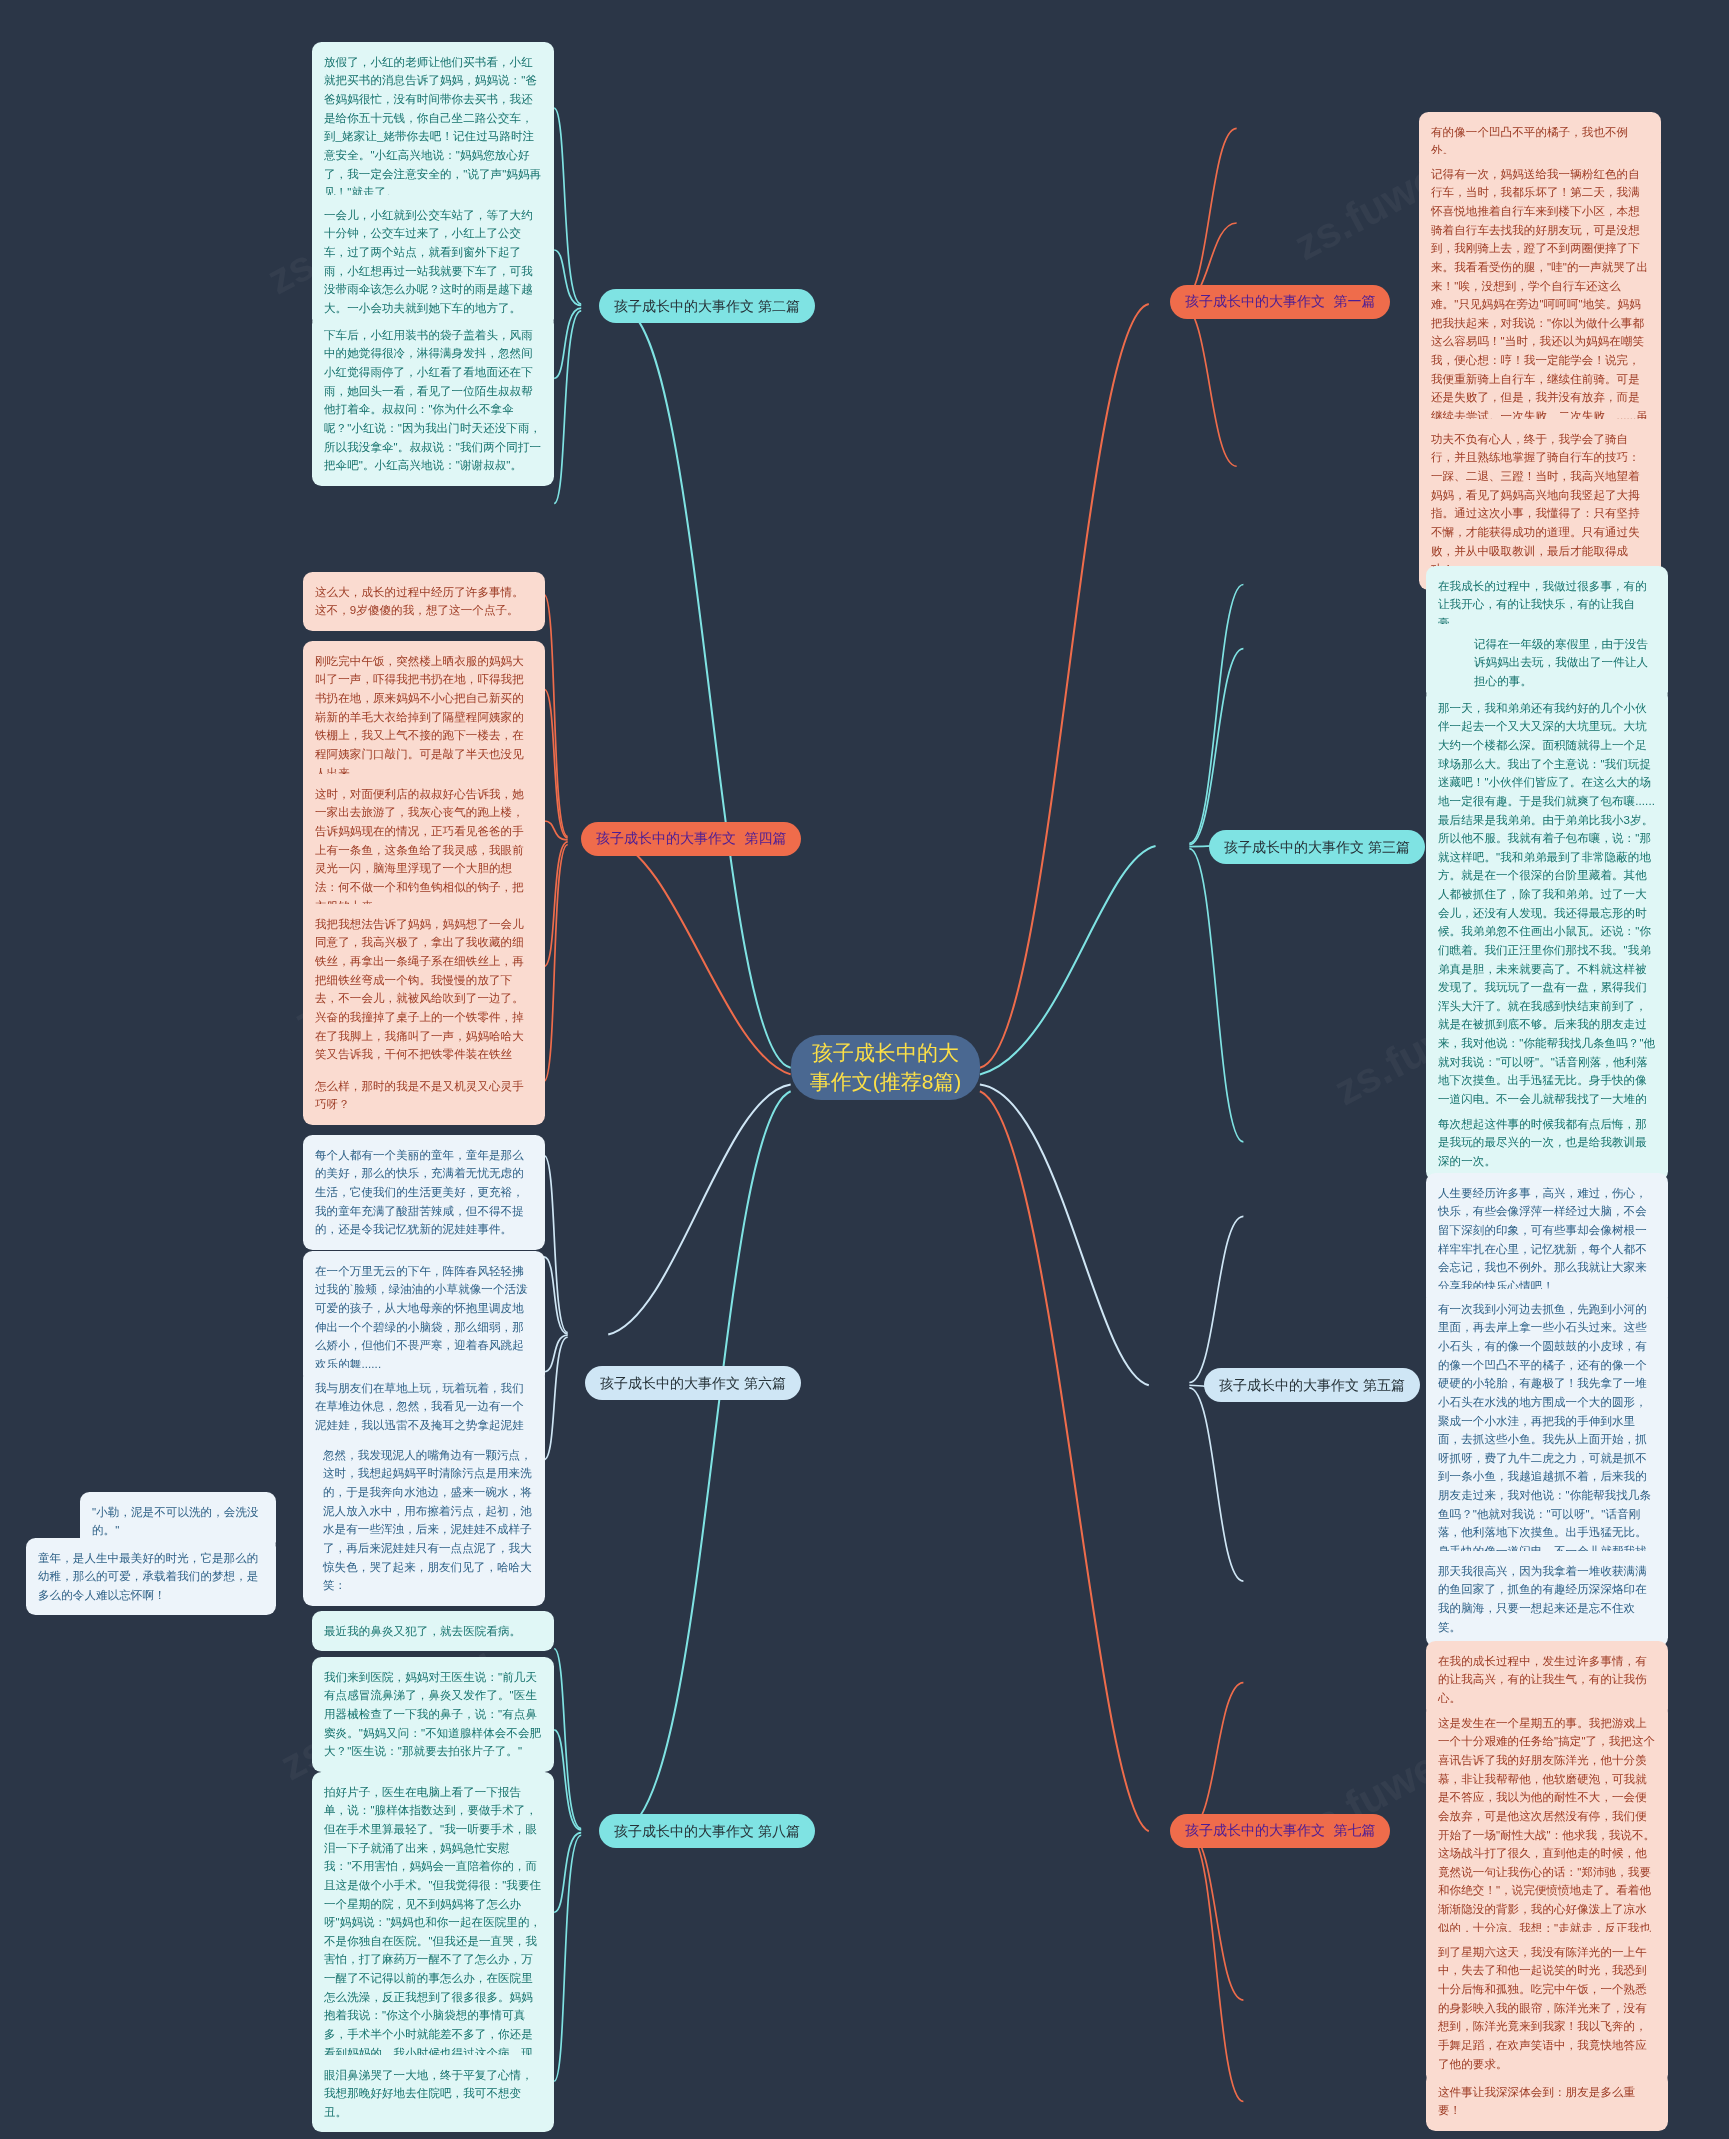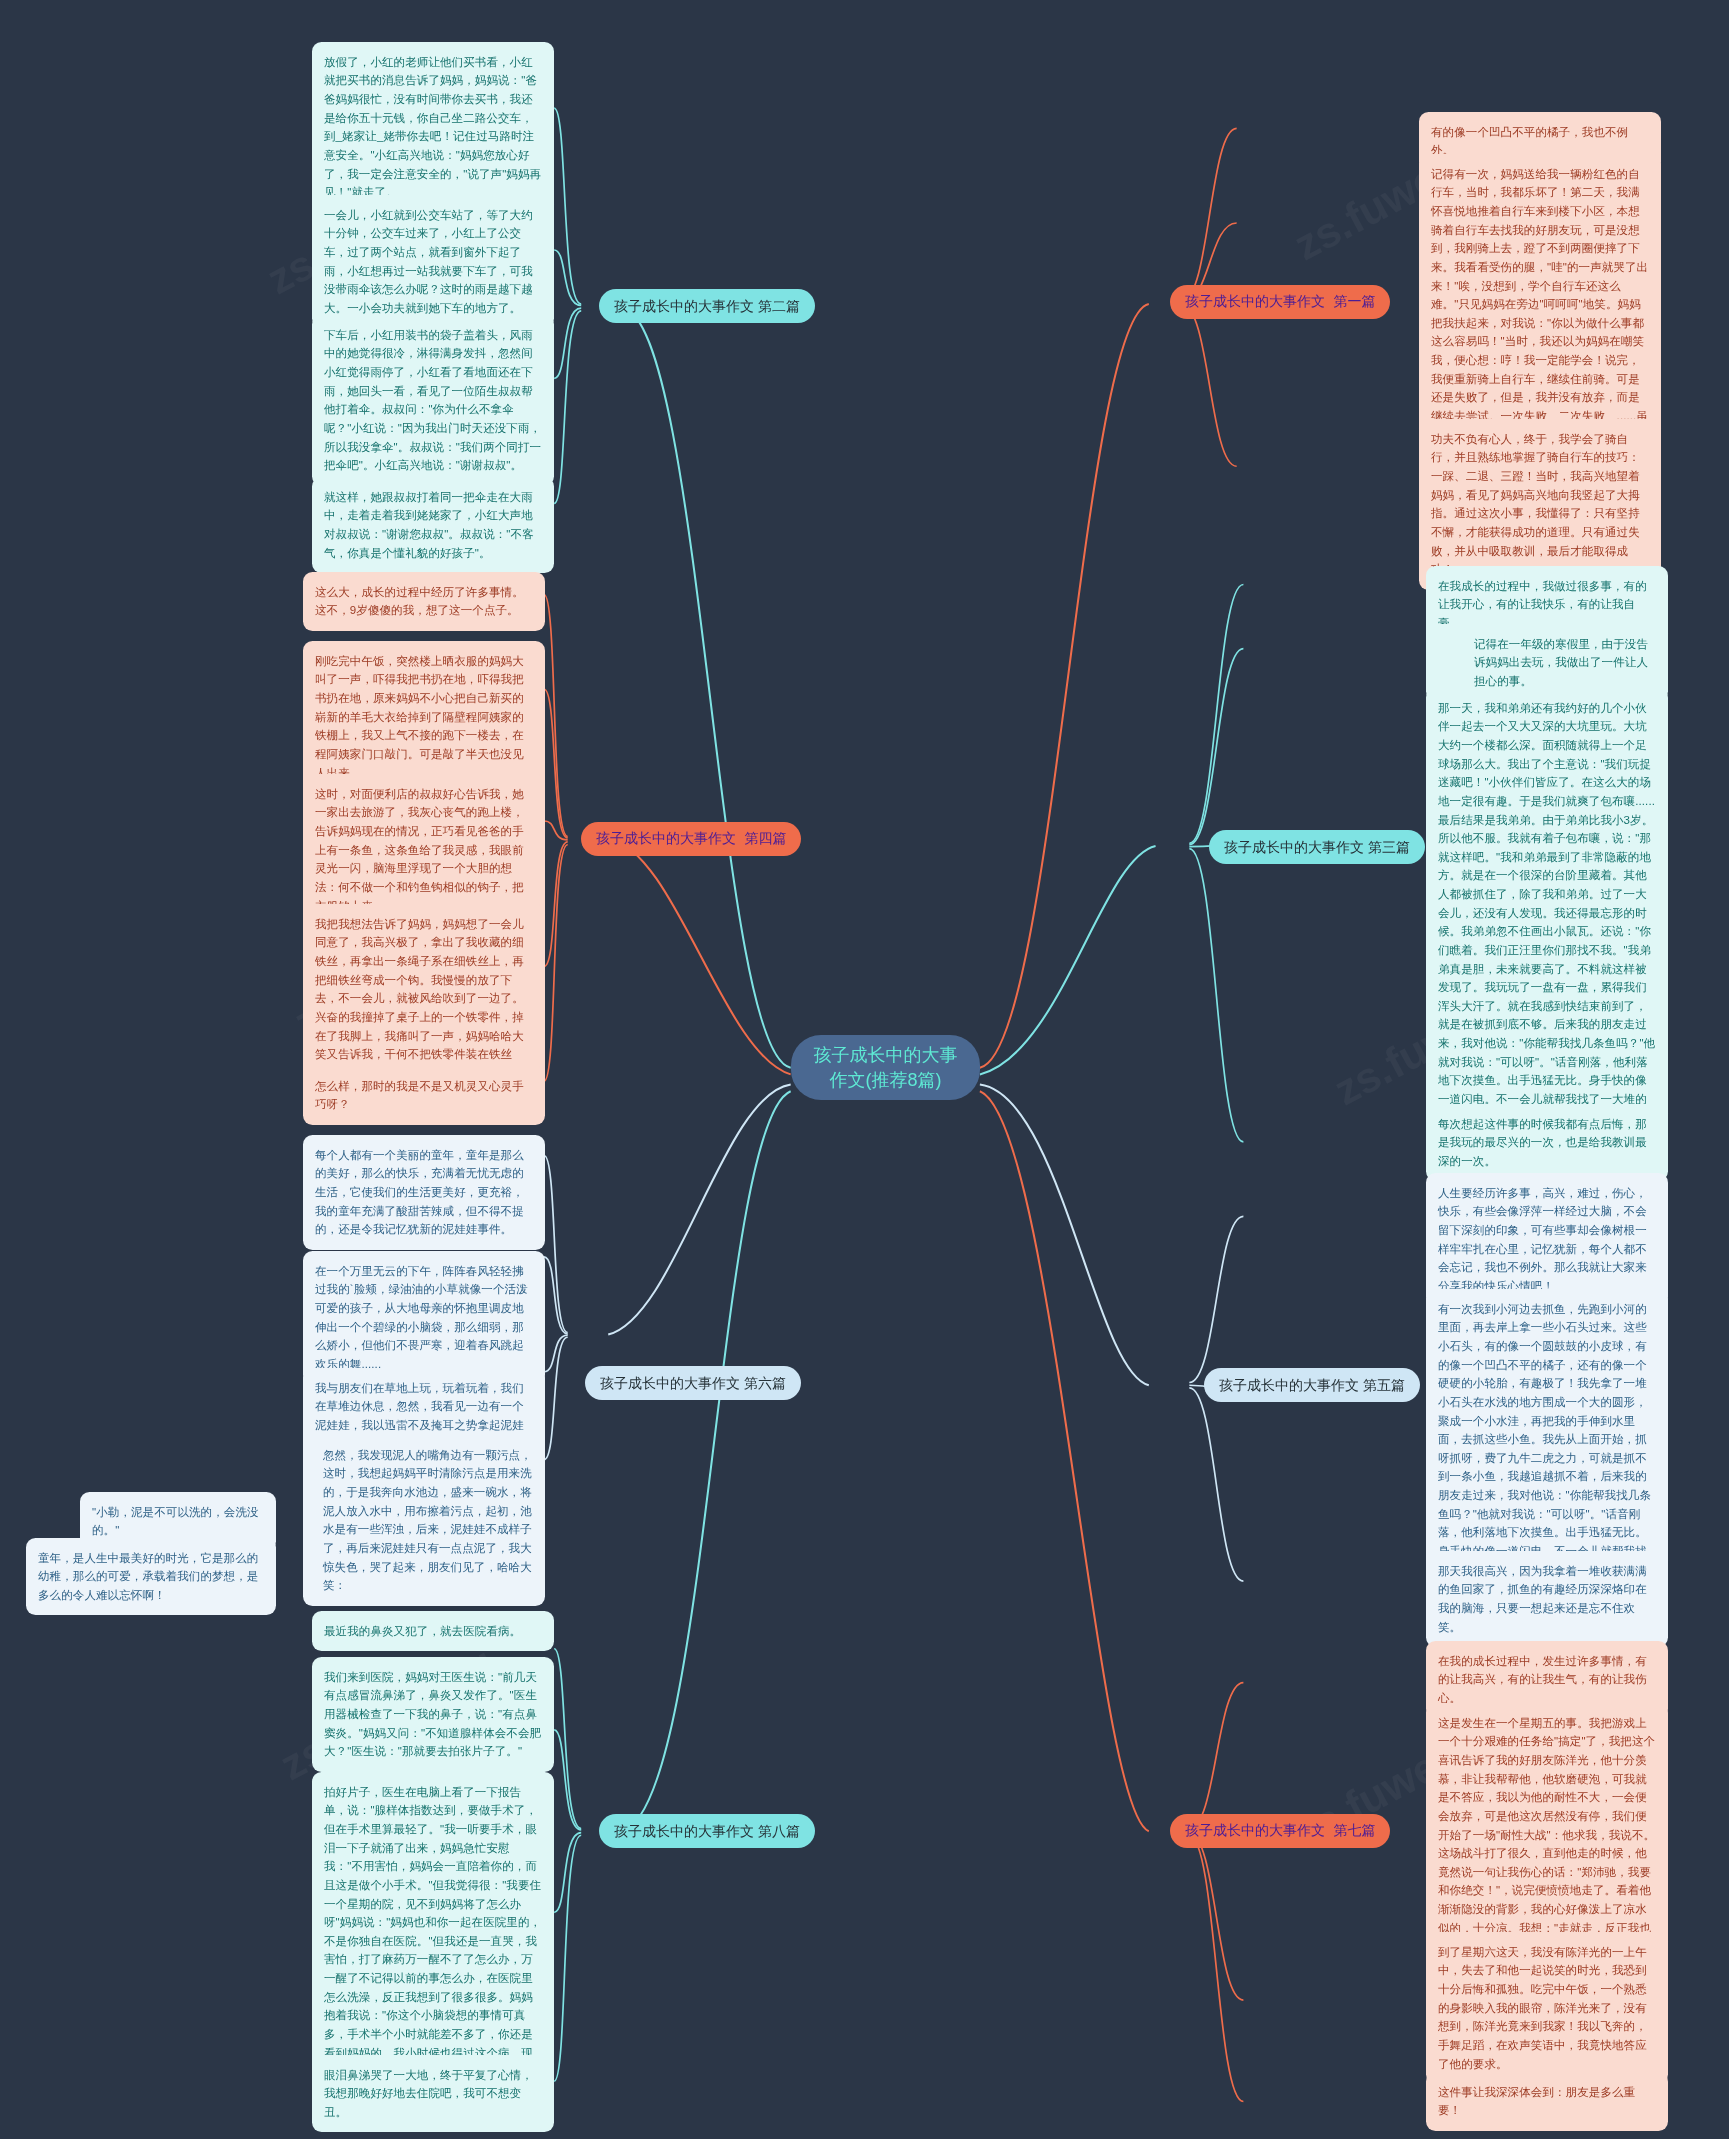--- a/index.html
+++ b/index.html
@@ -28,23 +28,23 @@
     font-size: 11.5px;
     letter-spacing: 0.1px;
     word-break: break-all;
     z-index: 3;
   }
   
   .root {
     position: absolute;
     z-index: 6;
     background: #4a6891;
-    color: #5eead4;
+    color: #fde047;
     border-radius: 30px;
-    font-size: 18px;
+    font-size: 21px;
     line-height: 1.35;
     text-align: center;
     padding: 13.5px 17.6px;
     display: flex;
     align-items: center;
     justify-content: center;
   }
   
   .branch {
     position: absolute;
@@ -170,21 +170,20 @@
   <div class="branch cy" style="left:599px; top:1814px;">
     <span>孩子成长中的大事作文 第八篇</span>
   </div>
   <div class="branch or" style="left:1170px; top:1814px;">
     <span>孩子成长中的大事作文 第七篇</span>
   </div>
 
   <div class="node leaf cy" style="left:312px; top:42px;  width:242px;"><span>放假了，小红的老师让他们买书看，小红就把买书的消息告诉了妈妈，妈妈说："爸爸妈妈很忙，没有时间带你去买书，我还是给你五十元钱，你自己坐二路公交车，到_姥家让_姥带你去吧！记住过马路时注意安全。"小红高兴地说："妈妈您放心好了，我一定会注意安全的，"说了声"妈妈再见！"就走了。</span></div>
   <div class="node leaf cy" style="left:312px; top:195px; width:242px;"><span>一会儿，小红就到公交车站了，等了大约十分钟，公交车过来了，小红上了公交车，过了两个站点，就看到窗外下起了雨，小红想再过一站我就要下车了，可我没带雨伞该怎么办呢？这时的雨是越下越大。一小会功夫就到她下车的地方了。</span></div>
   <div class="node leaf cy" style="left:312px; top:315px; width:242px;"><span>下车后，小红用装书的袋子盖着头，风雨中的她觉得很冷，淋得满身发抖，忽然间小红觉得雨停了，小红看了看地面还在下雨，她回头一看，看见了一位陌生叔叔帮他打着伞。叔叔问："你为什么不拿伞呢？"小红说："因为我出门时天还没下雨，所以我没拿伞"。叔叔说："我们两个同打一把伞吧"。小红高兴地说："谢谢叔叔"。</span></div>
-  <div class="node leaf cy" style="left:312px; top:477px; width:242px;"><span>就这样，她跟叔叔打着同一把伞走在大雨中，走着走着我到姥姥家了，小红大声地对叔叔说："谢谢您叔叔"。叔叔说："不客气，你真是个懂礼貌的好孩子"。</span></div>
 
   <div class="node leaf or" style="left:303px; top:572px;  width:242px;"><span>这么大，成长的过程中经历了许多事情。这不，9岁傻傻的我，想了这一个点子。</span></div>
   <div class="node leaf or" style="left:303px; top:641px;  width:242px;"><span>刚吃完中午饭，突然楼上晒衣服的妈妈大叫了一声，吓得我把书扔在地，吓得我把书扔在地，原来妈妈不小心把自己新买的崭新的羊毛大衣给掉到了隔壁程阿姨家的铁棚上，我又上气不接的跑下一楼去，在程阿姨家门口敲门。可是敲了半天也没见人出来。</span></div>
   <div class="node leaf or" style="left:303px; top:774px; width:242px;"><span>这时，对面便利店的叔叔好心告诉我，她一家出去旅游了，我灰心丧气的跑上楼，告诉妈妈现在的情况，正巧看见爸爸的手上有一条鱼，这条鱼给了我灵感，我眼前灵光一闪，脑海里浮现了一个大胆的想法：何不做一个和钓鱼钩相似的钩子，把衣服钓上来。</span></div>
   <div class="node leaf or" style="left:303px; top:904px; width:242px;"><span>我把我想法告诉了妈妈，妈妈想了一会儿同意了，我高兴极了，拿出了我收藏的细铁丝，再拿出一条绳子系在细铁丝上，再把细铁丝弯成一个钩。我慢慢的放了下去，不一会儿，就被风给吹到了一边了。兴奋的我撞掉了桌子上的一个铁零件，掉在了我脚上，我痛叫了一声，妈妈哈哈大笑又告诉我，干何不把铁零件装在铁丝上，这样风就不会吹走了。不一会儿我们就拿到了崭新的羊毛大衣。</span></div>
   <div class="node leaf or" style="left:303px; top:1066px; width:242px;"><span>怎么样，那时的我是不是又机灵又心灵手巧呀？</span></div>
 
   <div class="node leaf lb" style="left:303px; top:1135px; width:242px;"><span>每个人都有一个美丽的童年，童年是那么的美好，那么的快乐，充满着无忧无虑的生活，它使我们的生活更美好，更充裕，我的童年充满了酸甜苦辣咸，但不得不提的，还是令我记忆犹新的泥娃娃事件。</span></div>
   <div class="node leaf lb" style="left:303px; top:1251px; width:242px;"><span>在一个万里无云的下午，阵阵春风轻轻拂过我的`脸颊，绿油油的小草就像一个活泼可爱的孩子，从大地母亲的怀抱里调皮地伸出一个个碧绿的小脑袋，那么细弱，那么娇小，但他们不畏严寒，迎着春风跳起欢乐的舞......</span></div>
   <div class="node leaf lb" style="left:303px; top:1368px; width:242px;"><span>我与朋友们在草地上玩，玩着玩着，我们在草堆边休息，忽然，我看见一边有一个泥娃娃，我以迅雷不及掩耳之势拿起泥娃娃，捏的真好看，朋友们望着泥人，落下了个羡慕的眼份。</span></div>

